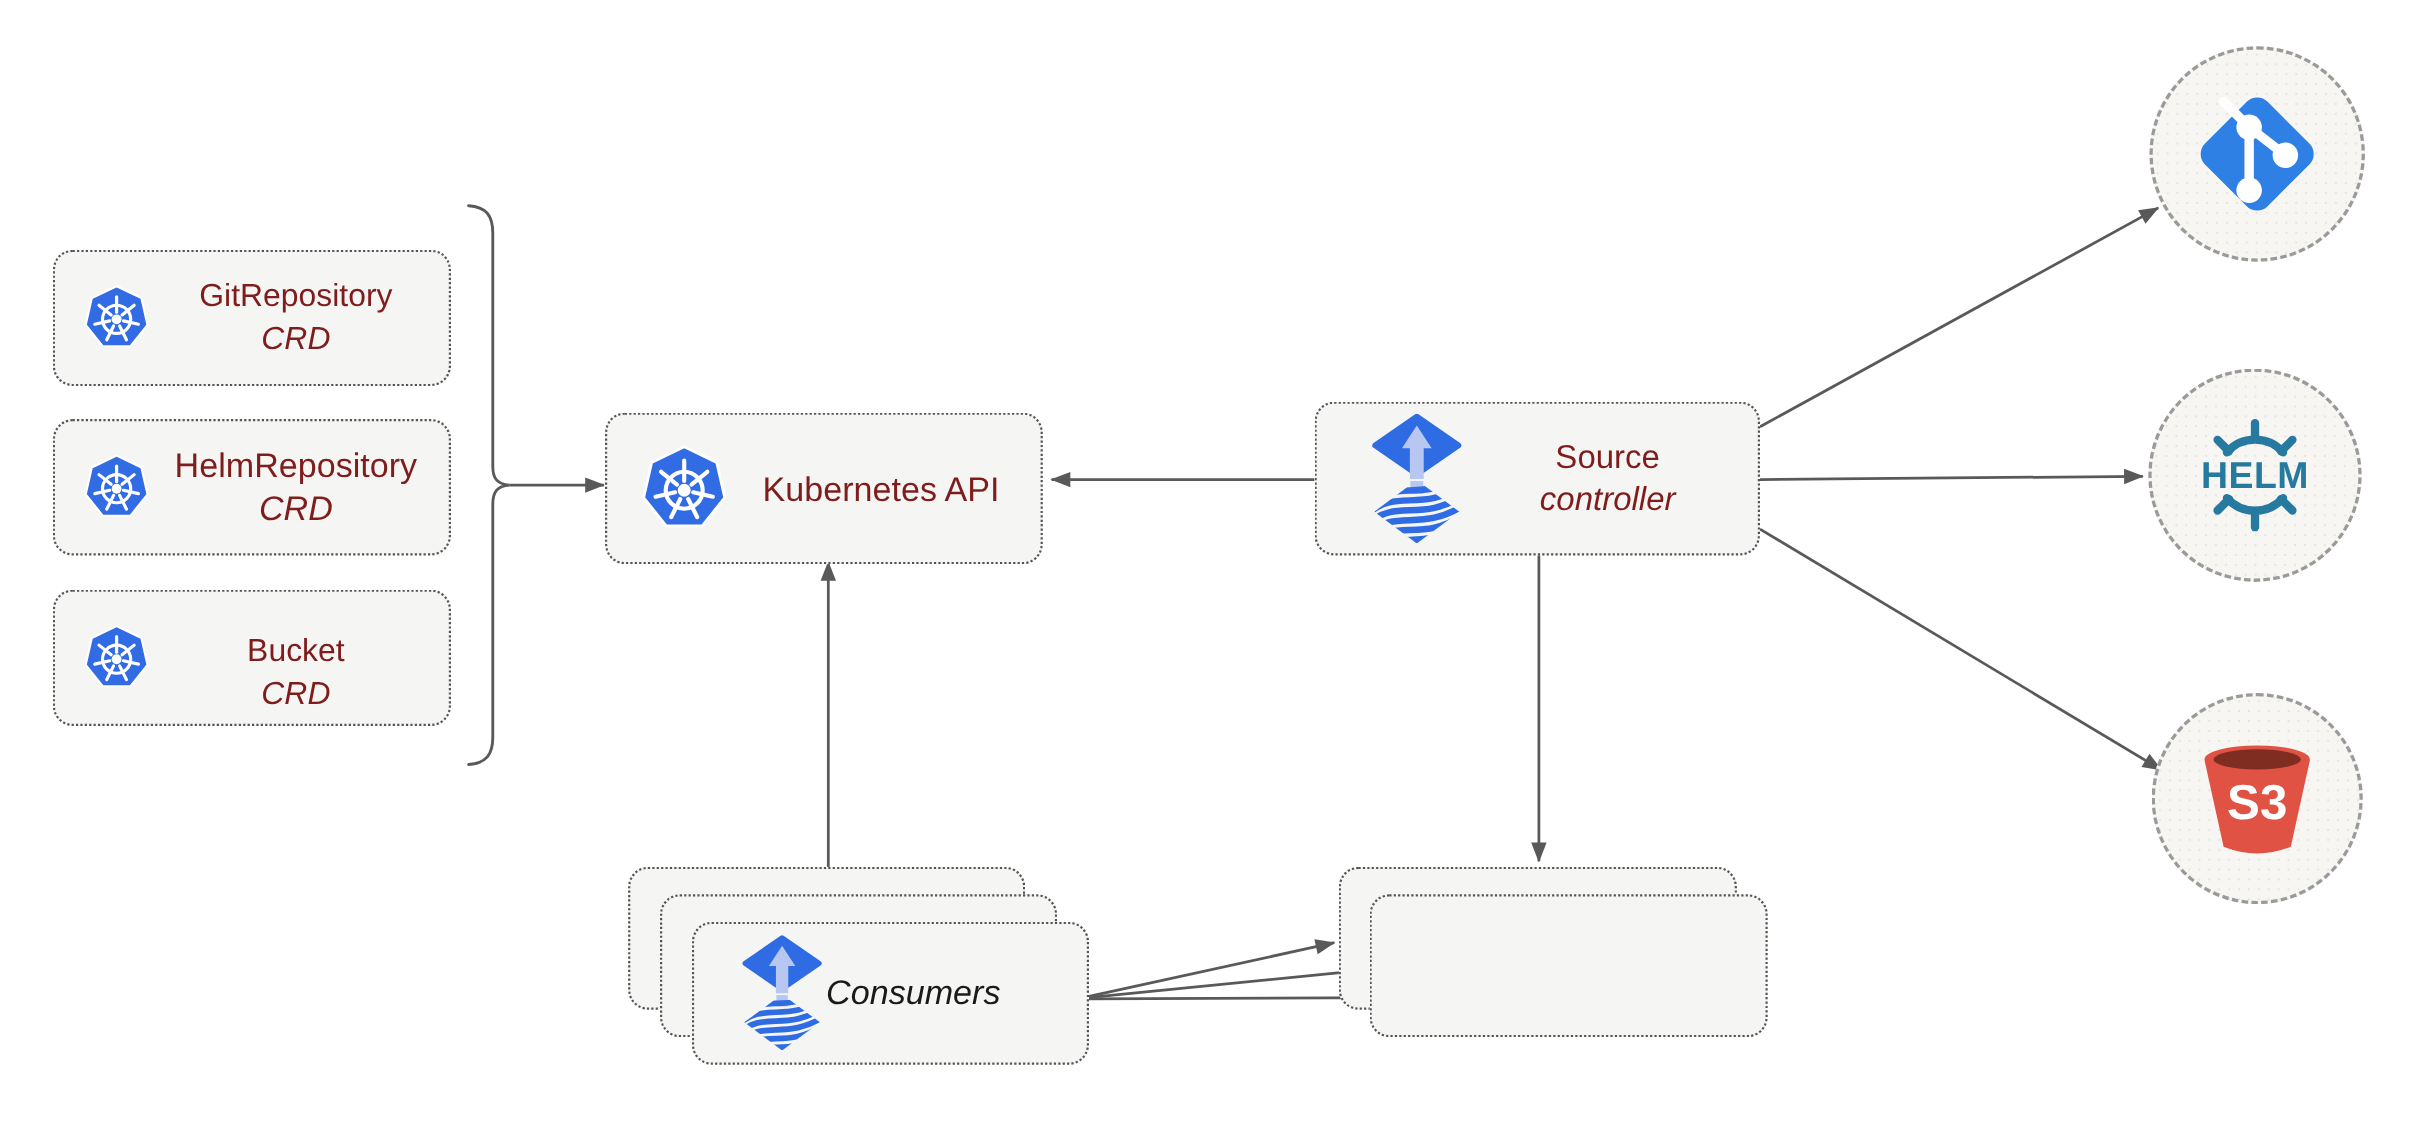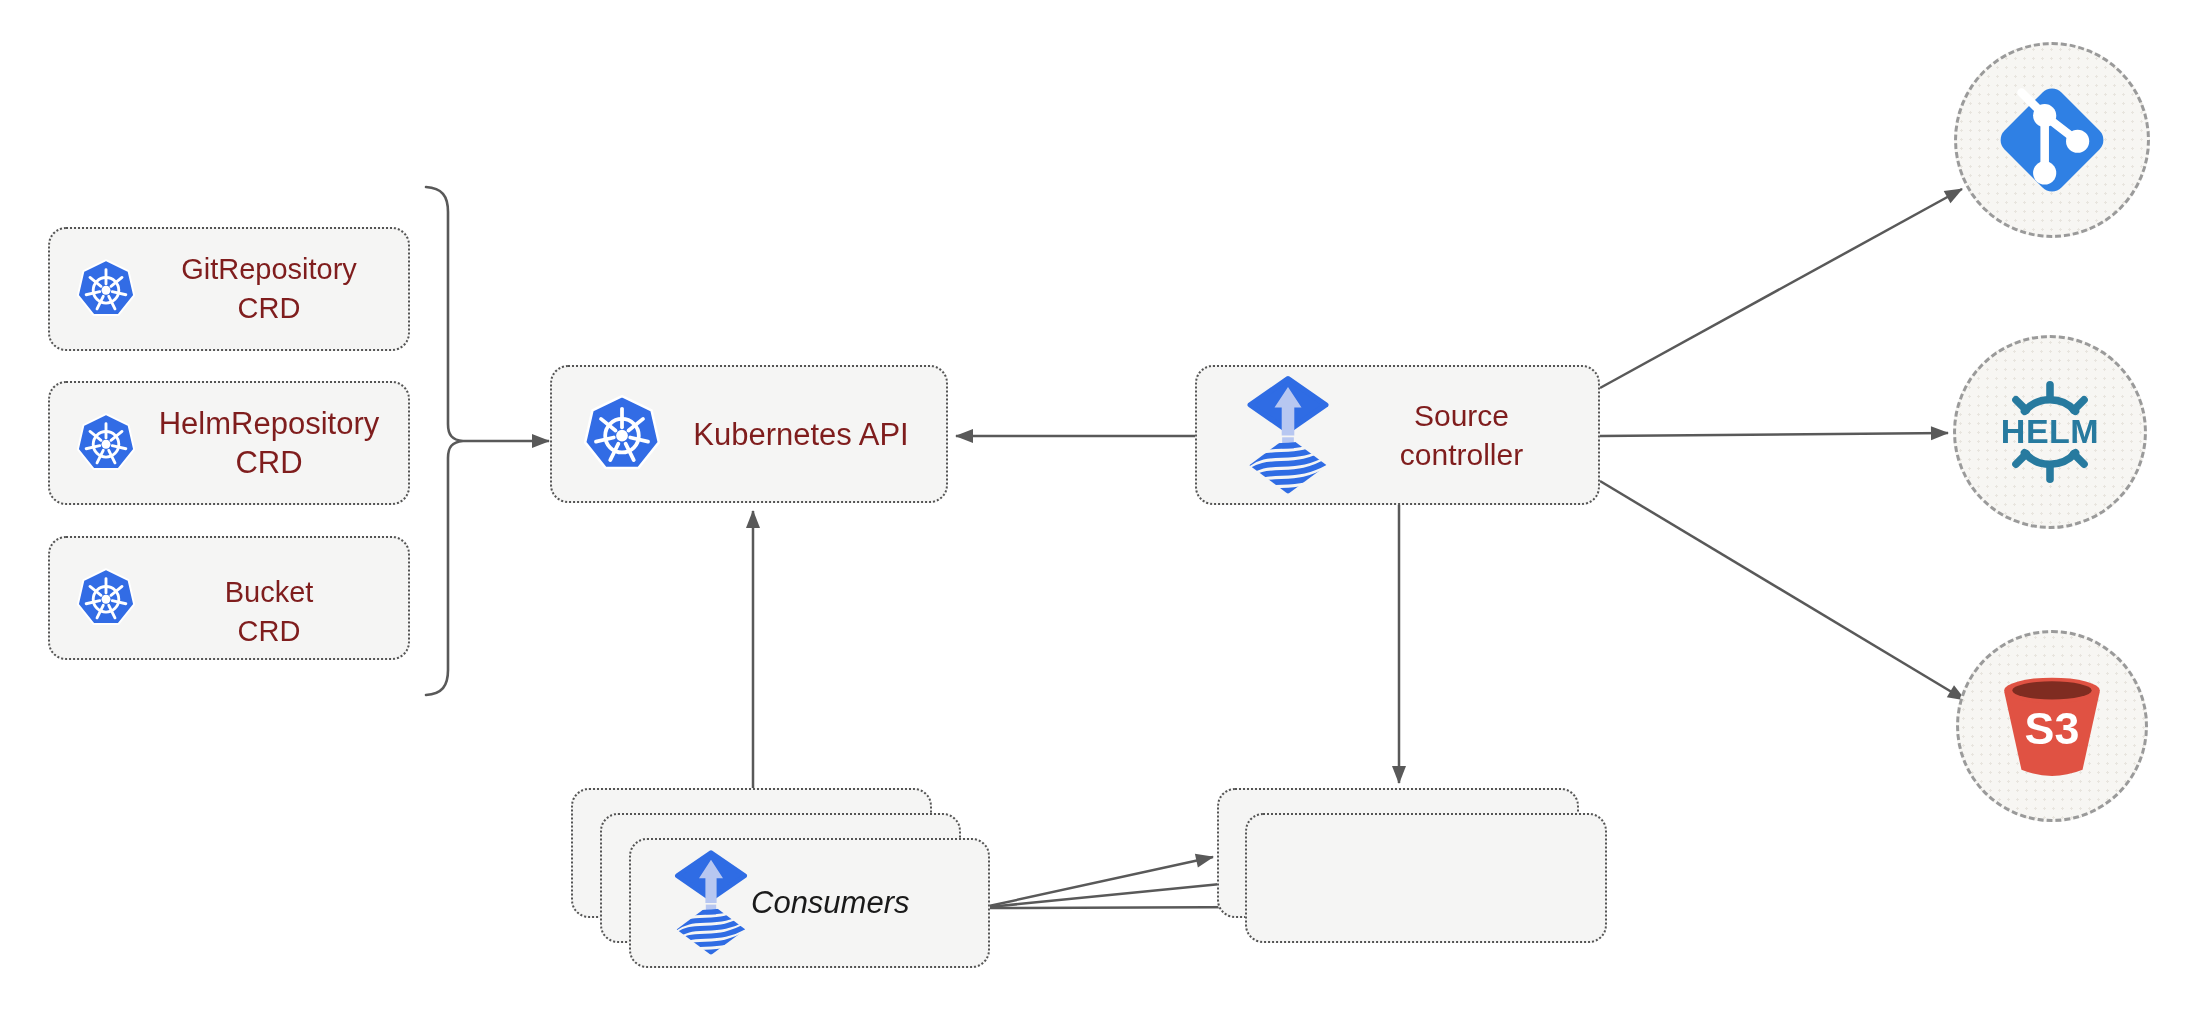--- a/index.html
+++ b/index.html
@@ -10,21 +10,21 @@
   svg.connections{position:absolute;left:0;top:0;z-index:1;}
   .node{
     position:absolute;z-index:2;box-sizing:border-box;
     background:#f5f5f4;border:2px dotted #545454;border-radius:18px;
     display:flex;align-items:center;
   }
   .node .label{
     flex:1;text-align:center;font-size:30px;line-height:39px;color:#7f1d1d;
     padding-right:8px;white-space:nowrap;
   }
-  .node .label .l2{display:block;}
+  .node .label .l2{display:block;font-style:italic;}
   .icon-wrap{display:flex;align-items:center;justify-content:center;}
   .stackbox{
     position:absolute;z-index:2;box-sizing:border-box;
     background:#f5f5f4;border:2px dotted #545454;border-radius:18px;
   }
   .stackbox.front{display:flex;align-items:center;z-index:4;}
   .stackbox.mid{z-index:3;}
   .endpoint{
     position:absolute;z-index:2;box-sizing:border-box;border:3px dashed #9a9a9a;border-radius:50%;
     background-color:#f7f6f3;
@@ -120,21 +120,21 @@
           <line x1="54.3" y1="61.5" x2="64" y2="81"></line>
           <line x1="45.7" y1="61.5" x2="36" y2="81"></line>
           <line x1="40.2" y1="54.2" x2="19" y2="59"></line>
           <line x1="42.2" y1="45.8" x2="25" y2="32"></line>
         </g>
       </svg>
     </span>
     <span class="label" style="font-size:29px;margin-top:28px;"><span>Bucket</span><span class="l2">CRD</span></span>
   </div>
 
-  <div class="node" style="left:550px;top:365px;width:398px;height:138px;padding-left:28px;">
+  <div class="node" style="left:550px;top:375px;width:398px;height:138px;padding-left:28px;">
     <span class="icon-wrap">
       <svg width="84" height="84" viewBox="0 0 100 100">
         <polygon points="50,5 85.2,21.9 93.9,60 69.5,90.5 30.5,90.5 6.1,60 14.8,21.9" fill="#326CE5" stroke="#ffffff" stroke-width="3" stroke-linejoin="round"></polygon>
         <circle cx="50" cy="52" r="20" fill="none" stroke="#ffffff" stroke-width="4.5"></circle>
         <circle cx="50" cy="52" r="7" fill="#ffffff"></circle>
         <g stroke="#ffffff" stroke-width="4.5" stroke-linecap="round">
           <line x1="50" y1="42" x2="50" y2="20"></line>
           <line x1="57.8" y1="45.8" x2="75" y2="32"></line>
           <line x1="59.8" y1="54.2" x2="81" y2="59"></line>
           <line x1="54.3" y1="61.5" x2="64" y2="81"></line>

